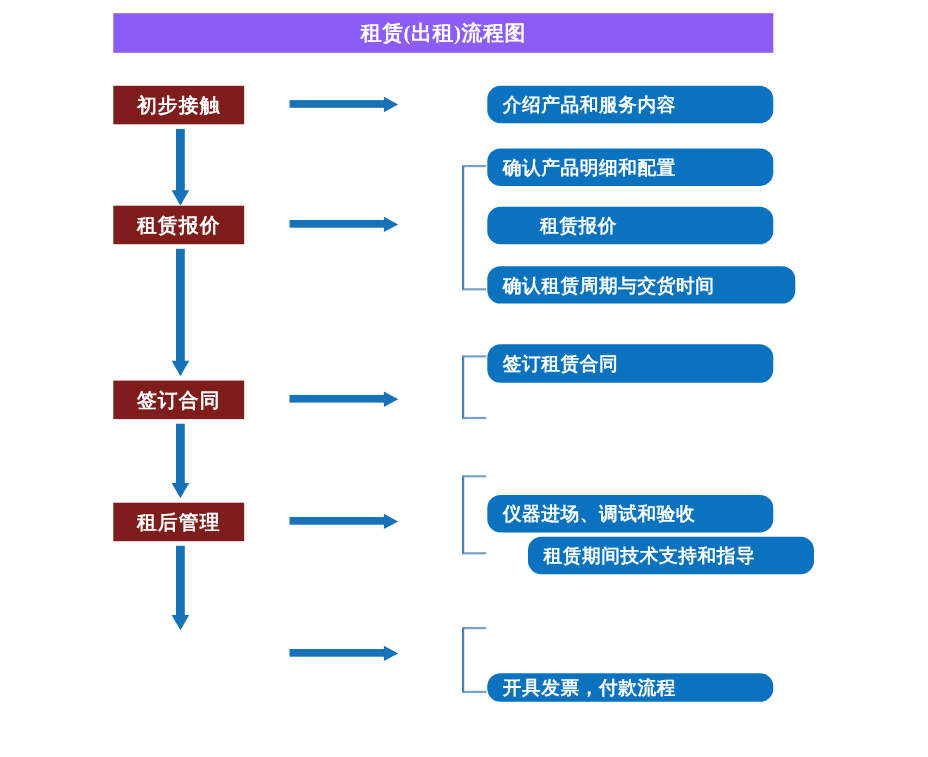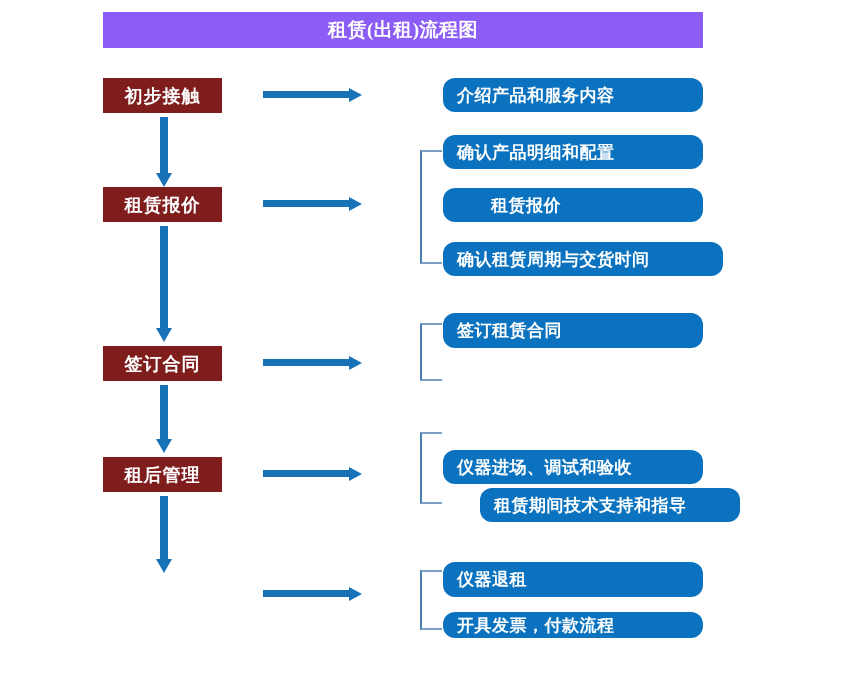--- a/index.html
+++ b/index.html
@@ -167,17 +167,16 @@
 
   <div class="detail-box" style="left:443px; top:242px; width:280px; height:34px;">确认租赁周期与交货时间</div>
 
   <div class="detail-box" style="left:443px; top:313px; width:260px; height:35px;">签订租赁合同</div>
 
 
   <div class="detail-box" style="left:443px; top:424px; width:260px; height:34px;margin-top:26px;">仪器进场、调试和验收</div>
 
   <div class="detail-box" style="left:443px; top:488px; width:260px; height:34px;margin-left:37px;">租赁期间技术支持和指导</div>
 
-  <div class="detail-box" style="left:443px; top:562px; width:260px; height:35px;">仪器退租</div>
 
   <div class="detail-box" style="left:443px; top:612px; width:260px; height:26px;">开具发票，付款流程</div>
 
 </div>
 
 </body></html>

